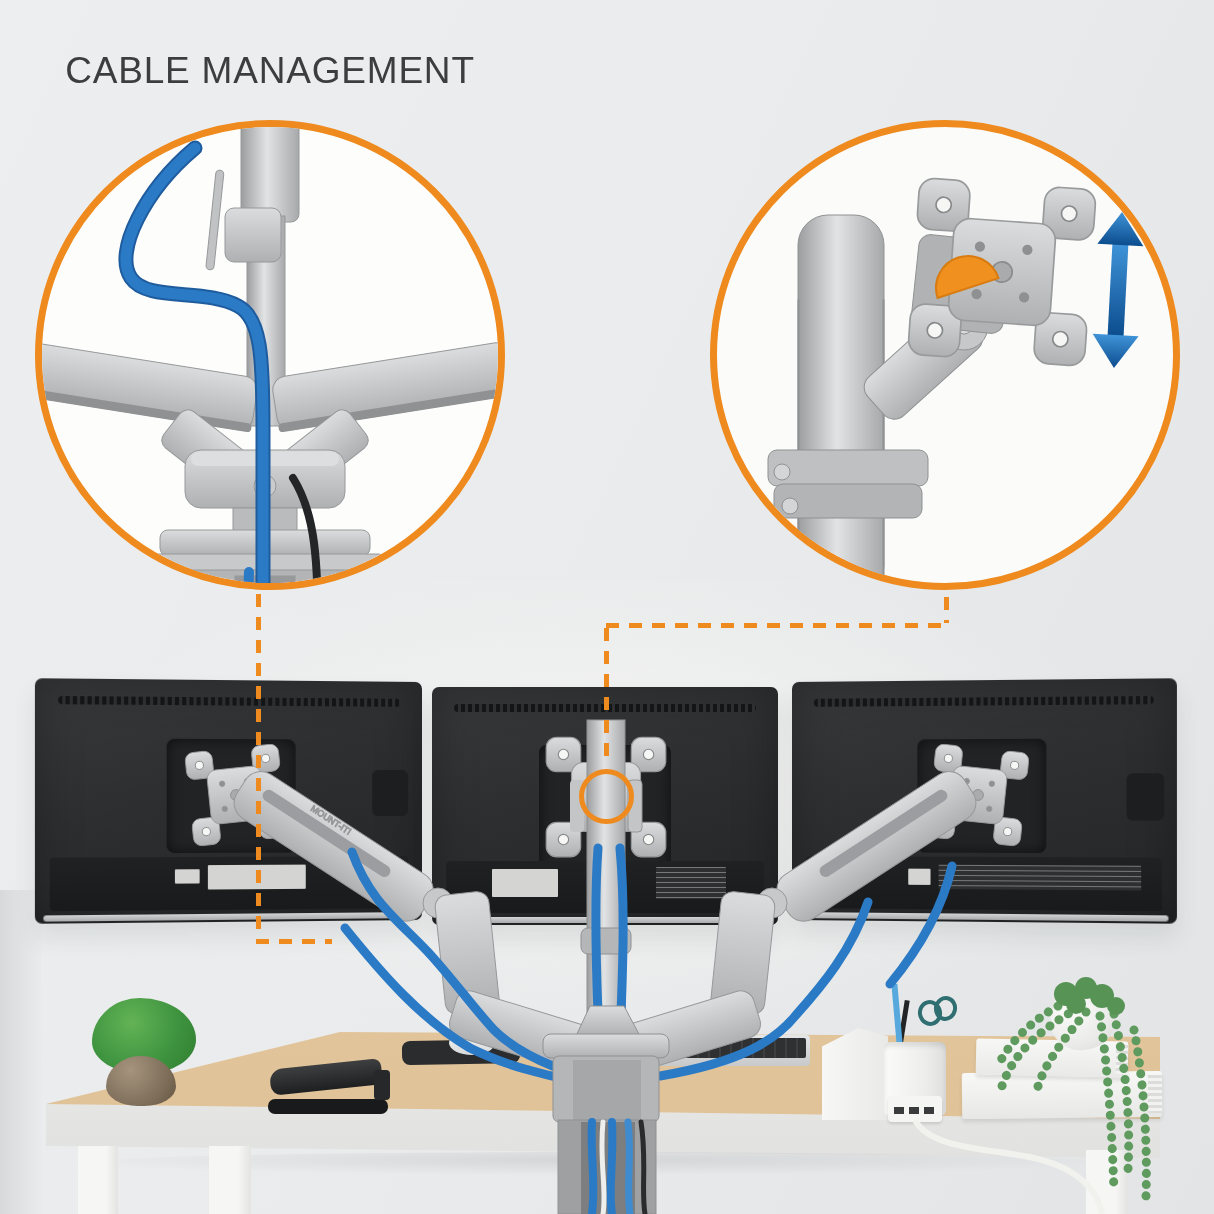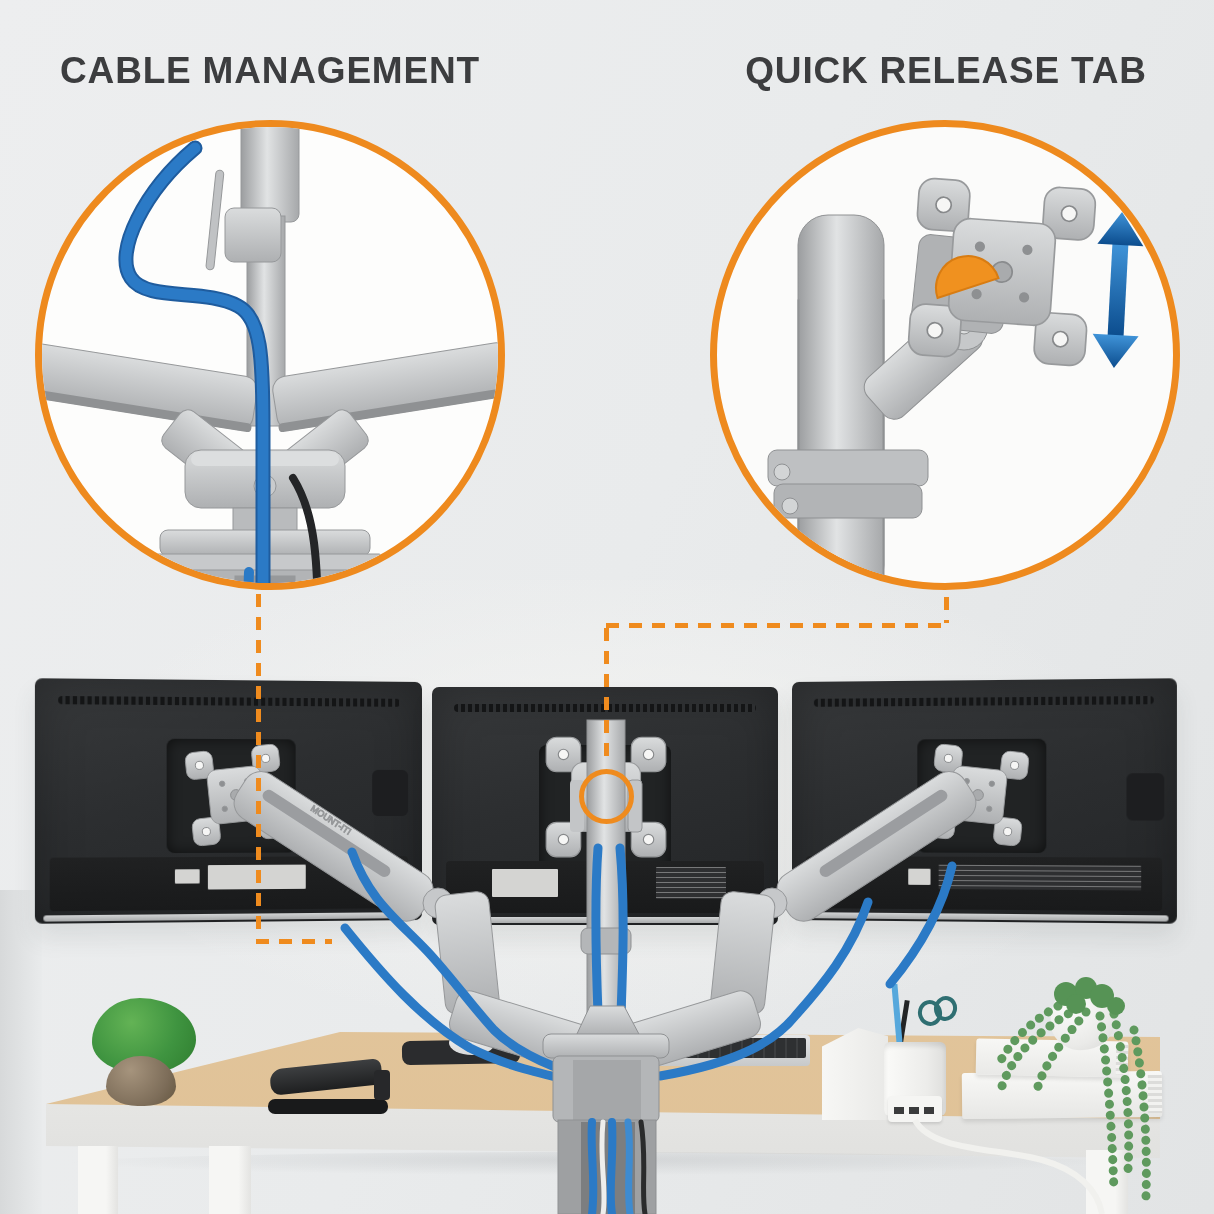--- a/index.html
+++ b/index.html
@@ -1,20 +1,20 @@
 <!DOCTYPE html>
 <html><head>
 <meta charset="utf-8">
 <style>
   html,body{margin:0;padding:0;background:#e9ebec;font-family:"Liberation Sans",sans-serif;}
   #stage{position:relative;width:1214px;height:1214px;overflow:hidden;
          background:linear-gradient(115deg,#edeeef 0%,#e9ebec 50%,#e2e4e5 100%);}
   .abs{position:absolute;}
   .ov{position:absolute;inset:0;pointer-events:none;}
-  .title{position:absolute;top:50px;transform:translateX(-50%);font-size:37px;font-weight:700;
+  .title{position:absolute;top:50px;transform:translateX(-50%);font-size:37px;font-weight:400;
          color:#3c3d3f;letter-spacing:0.8px;white-space:nowrap;}
   .callout{position:absolute;width:470px;height:470px;border-radius:50%;
            border:7px solid #ee8a1e;background:#fdfdfc;overflow:hidden;box-sizing:border-box;}
   .callout svg{position:absolute;left:-7px;top:-7px;}
   
   .dashv{position:absolute;width:5px;background:repeating-linear-gradient(180deg,#ef8b1e 0 13px,transparent 13px 23px);}
   .dashh{position:absolute;height:5px;background:repeating-linear-gradient(90deg,#ef8b1e 0 13px,transparent 13px 23px);}
   .hring{position:absolute;width:55px;height:55px;border:5px solid #ef8b1e;border-radius:50%;box-sizing:border-box;}
   
   .monitor{position:absolute;height:238px;border-radius:7px;
@@ -337,14 +337,13 @@
       </g>
       <g transform="translate(408,170) rotate(3)">
         <rect x="-8" y="-46" width="16" height="92" fill="url(#bg)"></rect>
         <polygon points="0,-78 -23,-45 23,-45" fill="url(#bg)"></polygon>
         <polygon points="0,78 -23,45 23,45" fill="url(#bg)"></polygon>
       </g>
     </svg>
   </div>
 
   <div class="title" style="left:270px;">CABLE MANAGEMENT</div>
-  <div class="title" style="left:946px;">QUICK RELEASE TAB</div>
 </div>
 
 </body></html>

